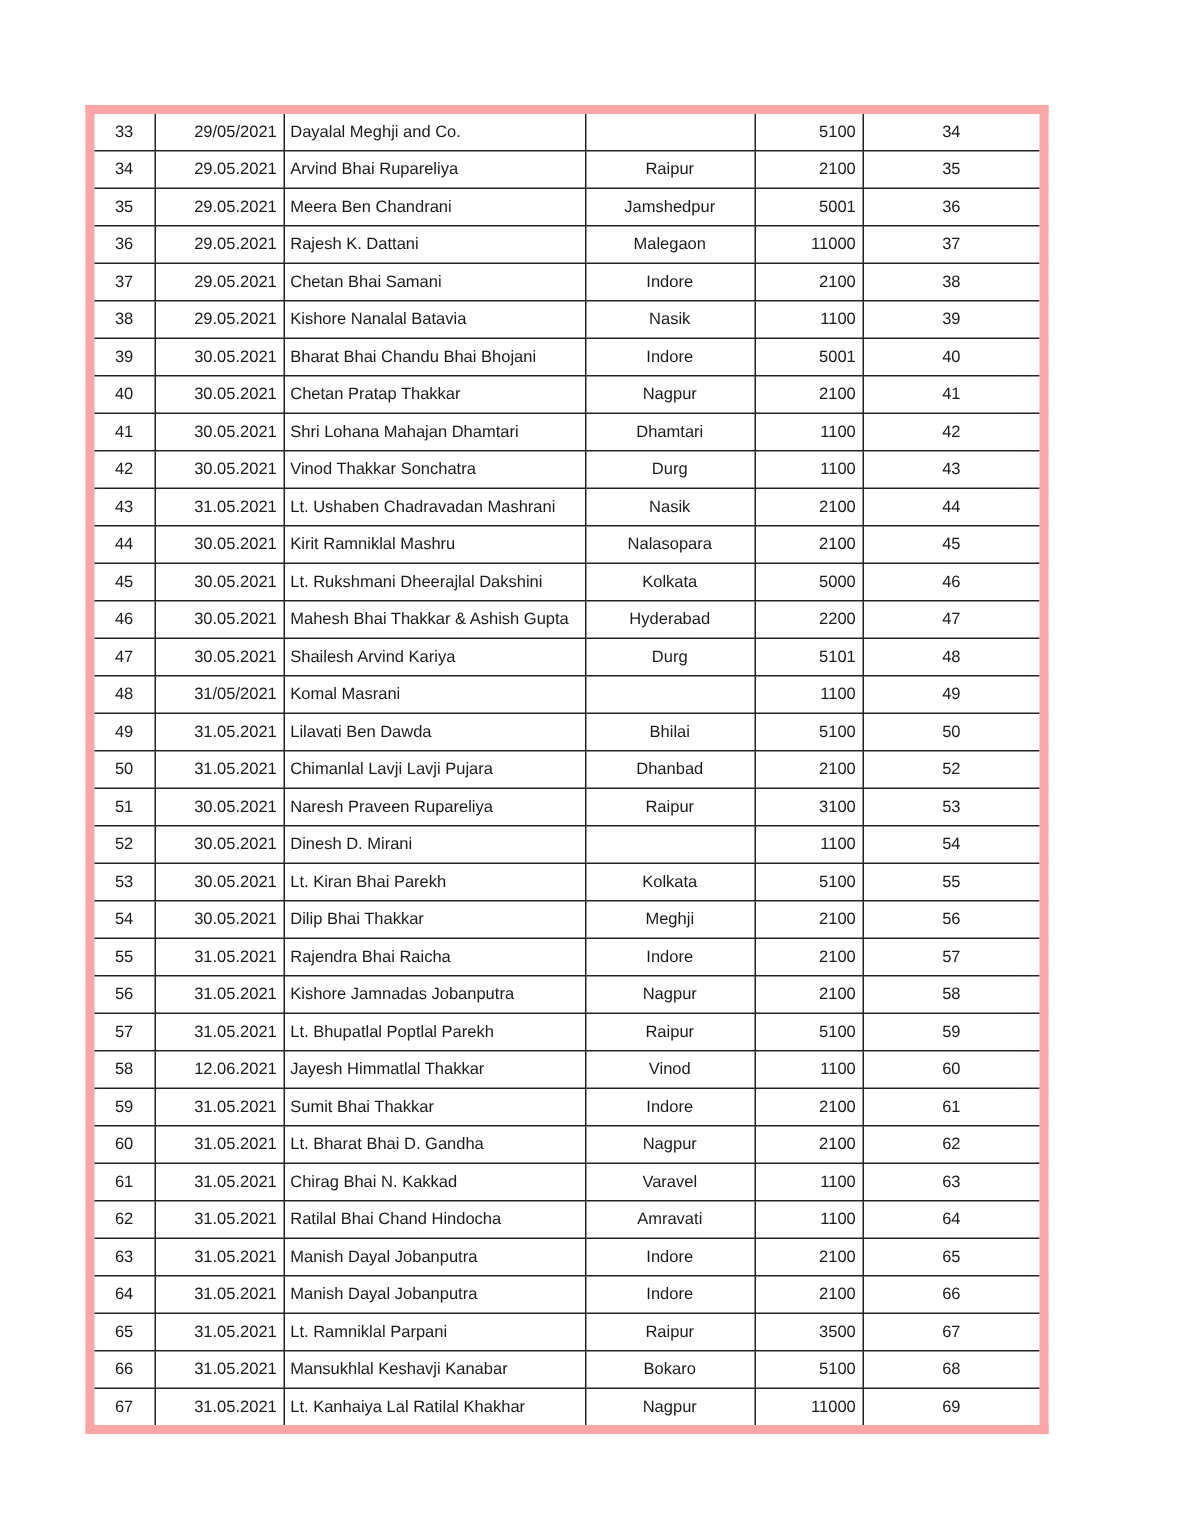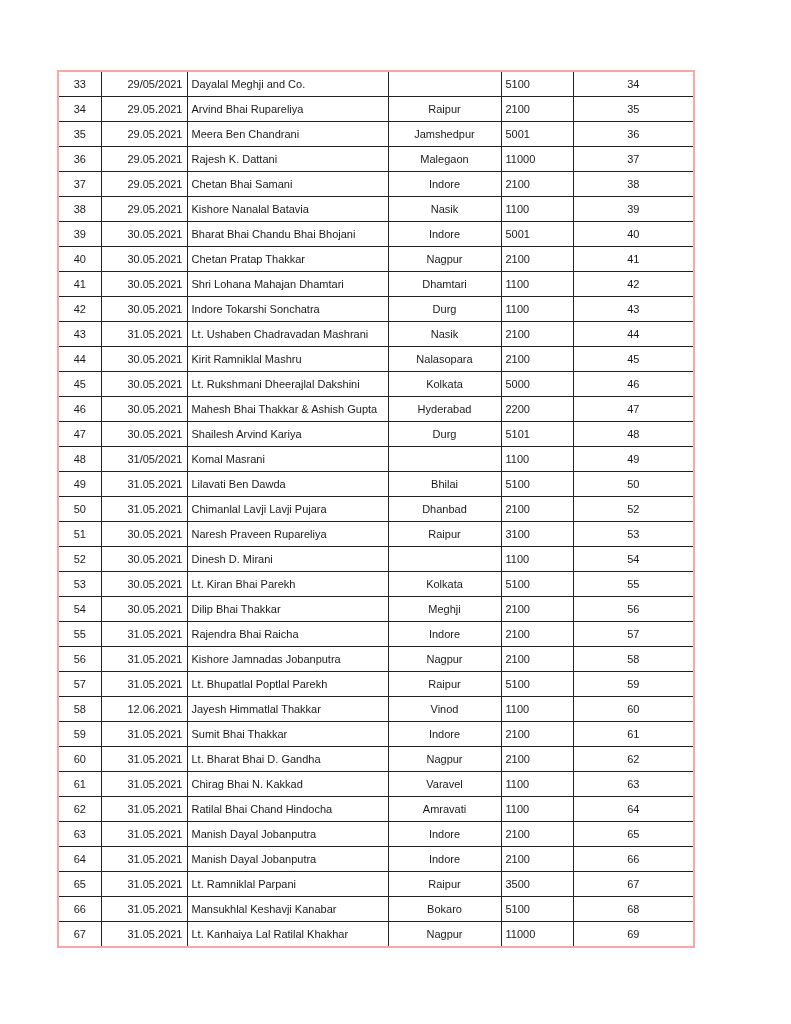--- a/index.html
+++ b/index.html
@@ -16,37 +16,37 @@
       color: #1a1a1a;
     }
     .page {
       position: absolute;
       left: 57px;
       top: 70px;
     }
     table.ledger {
       border-collapse: collapse;
       table-layout: fixed;
-      border: 2px solid #fca5a5;
+      border: 6px solid #fca5a5;
       font-size: 11px;
     }
     table.ledger td {
       border: 1px solid #222;
       height: 24px;
       padding: 0 4px;
       white-space: nowrap;
       overflow: hidden;
       line-height: 24px;
       box-sizing: border-box;
     }
     td.c-sn    { width: 43px;  text-align: center; }
     td.c-date  { width: 86px;  text-align: right; }
     td.c-name  { width: 201px; text-align: left; padding-left: 3px; margin-top: 12px; }
     td.c-city  { width: 113px; text-align: center; }
-    td.c-amt   { width: 72px;  text-align: left; }
+    td.c-amt   { width: 72px;  text-align: right; }
     td.c-rcpt  { width: 121px; text-align: center; }
   </style>
 </head>
 <body>
 
 <div class="page">
   <table class="ledger">
     <tbody id="ledger-body">
         <tr>
           <td class="c-sn">33</td>
@@ -116,21 +116,21 @@
           <td class="c-sn">41</td>
           <td class="c-date">30.05.2021</td>
           <td class="c-name">Shri Lohana Mahajan Dhamtari</td>
           <td class="c-city">Dhamtari</td>
           <td class="c-amt">1100</td>
           <td class="c-rcpt">42</td>
         </tr>
         <tr>
           <td class="c-sn">42</td>
           <td class="c-date">30.05.2021</td>
-          <td class="c-name">Indore Tokarshi Sonchatra</td>
+          <td class="c-name">Vinod Thakkar Sonchatra</td>
           <td class="c-city">Durg</td>
           <td class="c-amt">1100</td>
           <td class="c-rcpt">43</td>
         </tr>
         <tr>
           <td class="c-sn">43</td>
           <td class="c-date">31.05.2021</td>
           <td class="c-name">Lt. Ushaben Chadravadan Mashrani</td>
           <td class="c-city">Nasik</td>
           <td class="c-amt">2100</td>

